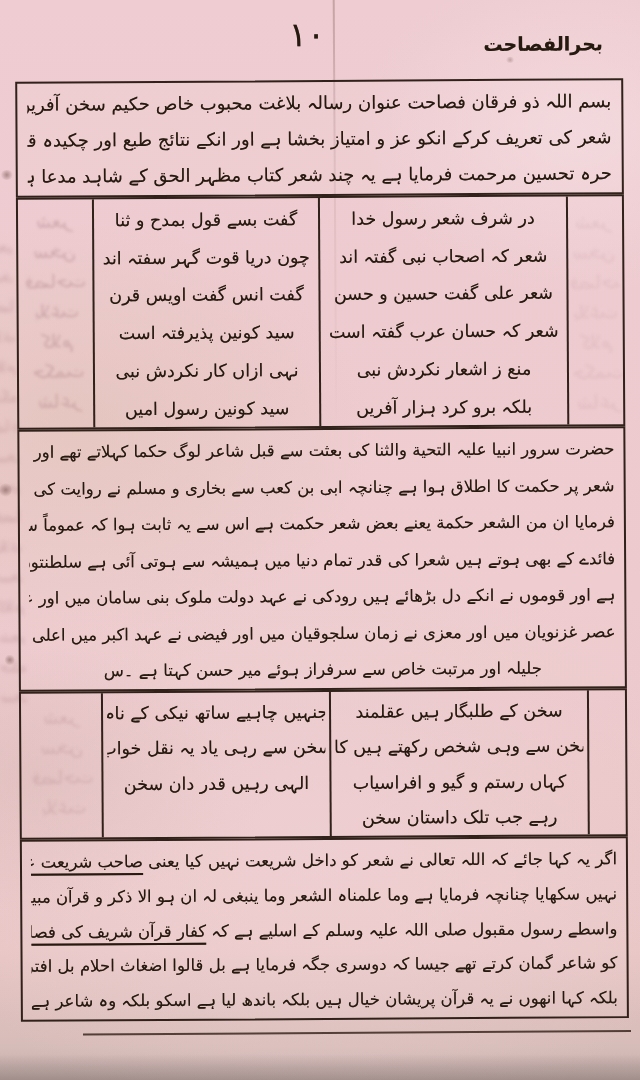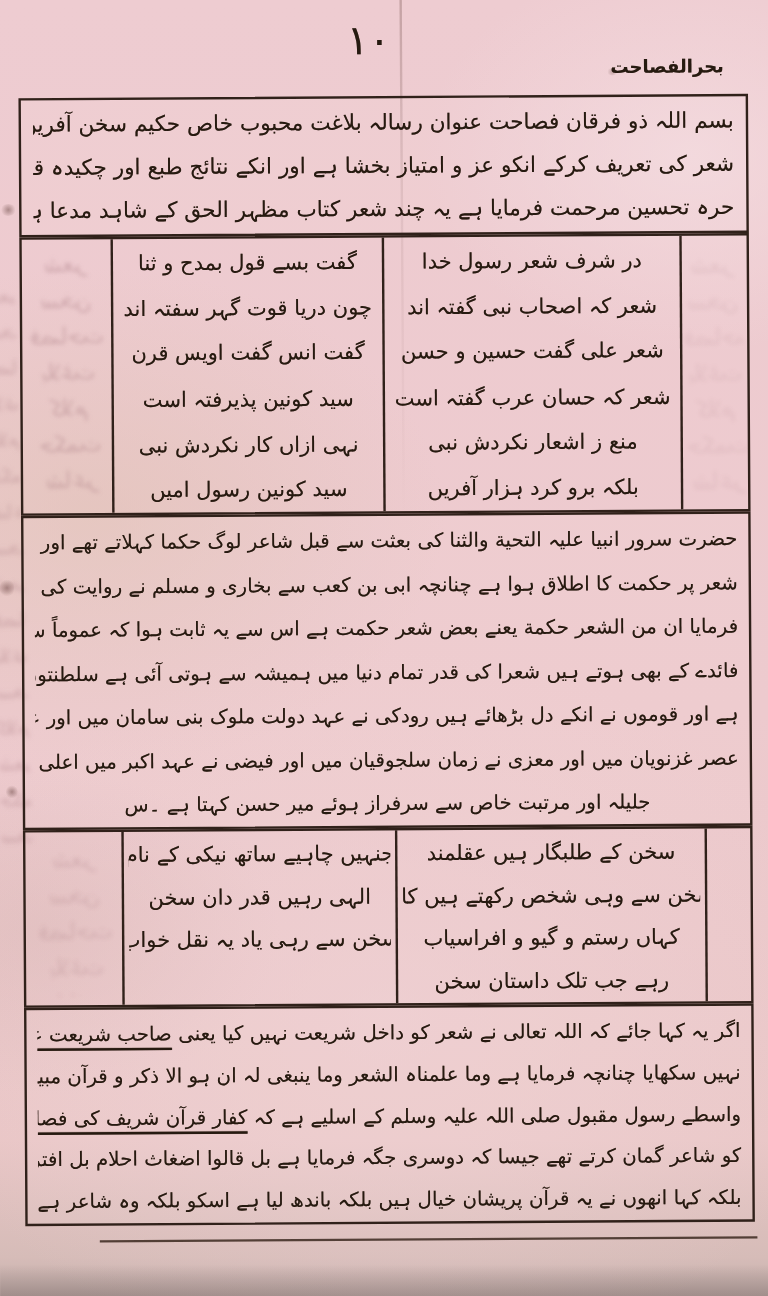--- a/index.html
+++ b/index.html
@@ -11,21 +11,21 @@
     background:
       radial-gradient(420px 300px at 12% 40%, rgba(222,193,178,.55), rgba(222,193,178,0) 70%),
       radial-gradient(300px 220px at 90% 12%, rgba(244,219,223,.8), rgba(244,219,223,0) 75%),
       radial-gradient(500px 380px at 50% 78%, rgba(240,211,214,.6), rgba(240,211,214,0) 80%),
       radial-gradient(260px 180px at 6% 72%, rgba(214,180,178,.5), rgba(214,180,178,0) 75%),
       linear-gradient(180deg,#eeccd1 0%, #edcace 55%, #e9c6c6 88%, #d6bcb8 97%, #c3aeab 100%);
   }
   .sheet{position:absolute; inset:0; transform:rotate(-0.35deg);}
   .ink{color:#261a10; text-shadow:0 0 .5px rgba(46,26,12,.55);}
   
-  .book-title{position:absolute; top:48px; right:34px; font-size:15px; font-weight:bold; letter-spacing:0;}
+  .book-title{position:absolute; top:34px; right:34px; font-size:19px; font-weight:bold; letter-spacing:0;}
   .page-num{position:absolute; top:14px; left:288px; width:44px; text-align:center; font-size:34px; font-weight:normal;}
   
   .block{position:absolute; left:18px; width:608px; box-sizing:border-box;
          border:2.5px solid #30211a; background:rgba(255,245,246,.06);}
   .intro{top:80px;  height:116px; padding:3px 10px;}
   .middle{top:428px; height:262px; padding:3px 9px;}
   .bottom{top:838px; height:182px; padding:4px 9px;}
   .line{overflow:hidden; text-align:justify; text-align-last:justify; white-space:nowrap;}
   .intro  .line{height:36px; line-height:36px; font-size:18px;}
   .middle .line{height:36.5px; line-height:36.5px; font-size:16.5px;}
@@ -127,22 +127,22 @@
     <div class="vt vt2">
       <div class="cell-r"></div>
       <div class="col-r ink">
           <div class="vline">سخن کے طلبگار ہیں عقلمند</div>
           <div class="vline">سخن سے وہی شخص رکھتے ہیں کام</div>
           <div class="vline">کہاں رستم و گیو و افراسیاب</div>
           <div class="vline">رہے جب تلک داستان سخن</div>
         </div>
       <div class="col-l ink">
           <div class="vline">جنہیں چاہیے ساتھ نیکی کے نام</div>
+          <div class="vline">سخن سے رہی یاد یہ نقل خواب</div>
           <div class="vline">الہی رہیں قدر دان سخن</div>
-          <div class="vline">سخن سے رہی یاد یہ نقل خواب</div>
         </div>
       <div class="cell-l">
         <div class="ghost g-t2">شعر سخن فصاحت بلاغت کلام حکمت شاعر سخن شعر فصاحت بلاغت سخن کلام شعر حکمت سخن</div>
       </div>
     </div>
 
     <div class="block bottom ink">
         <div class="line">اگر یہ کہا جائے کہ اللہ تعالی نے شعر کو داخل شریعت نہیں کیا یعنی <span class="u">صاحب شریعت علیہ السلام</span> کو شعر کہنا</div>
         <div class="line">نہیں سکھایا چنانچہ فرمایا ہے وما علمناہ الشعر وما ینبغی لہ ان ہو الا ذکر و قرآن مبین جواب اسکا یہ ہے کہ یہ ارشاد فقط</div>
         <div class="line">واسطے رسول مقبول صلی اللہ علیہ وسلم کے اسلیے ہے کہ <span class="u">کفار قرآن شریف کی فصاحت و بلاغت</span> دیکھ کر حضور</div>

